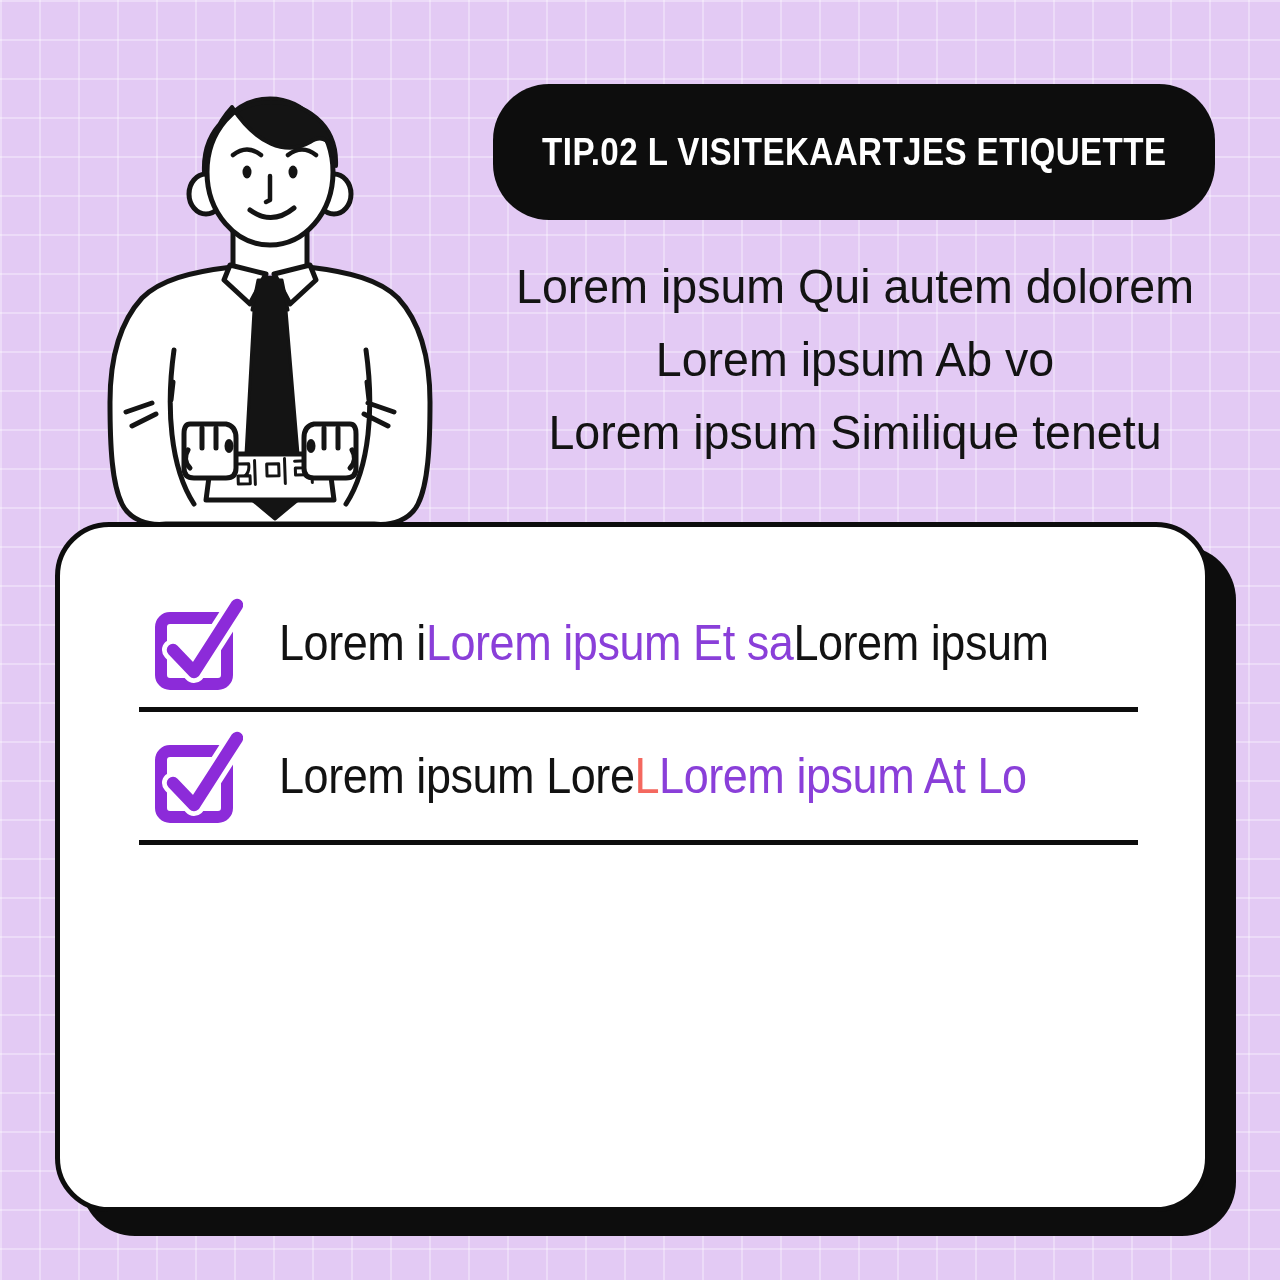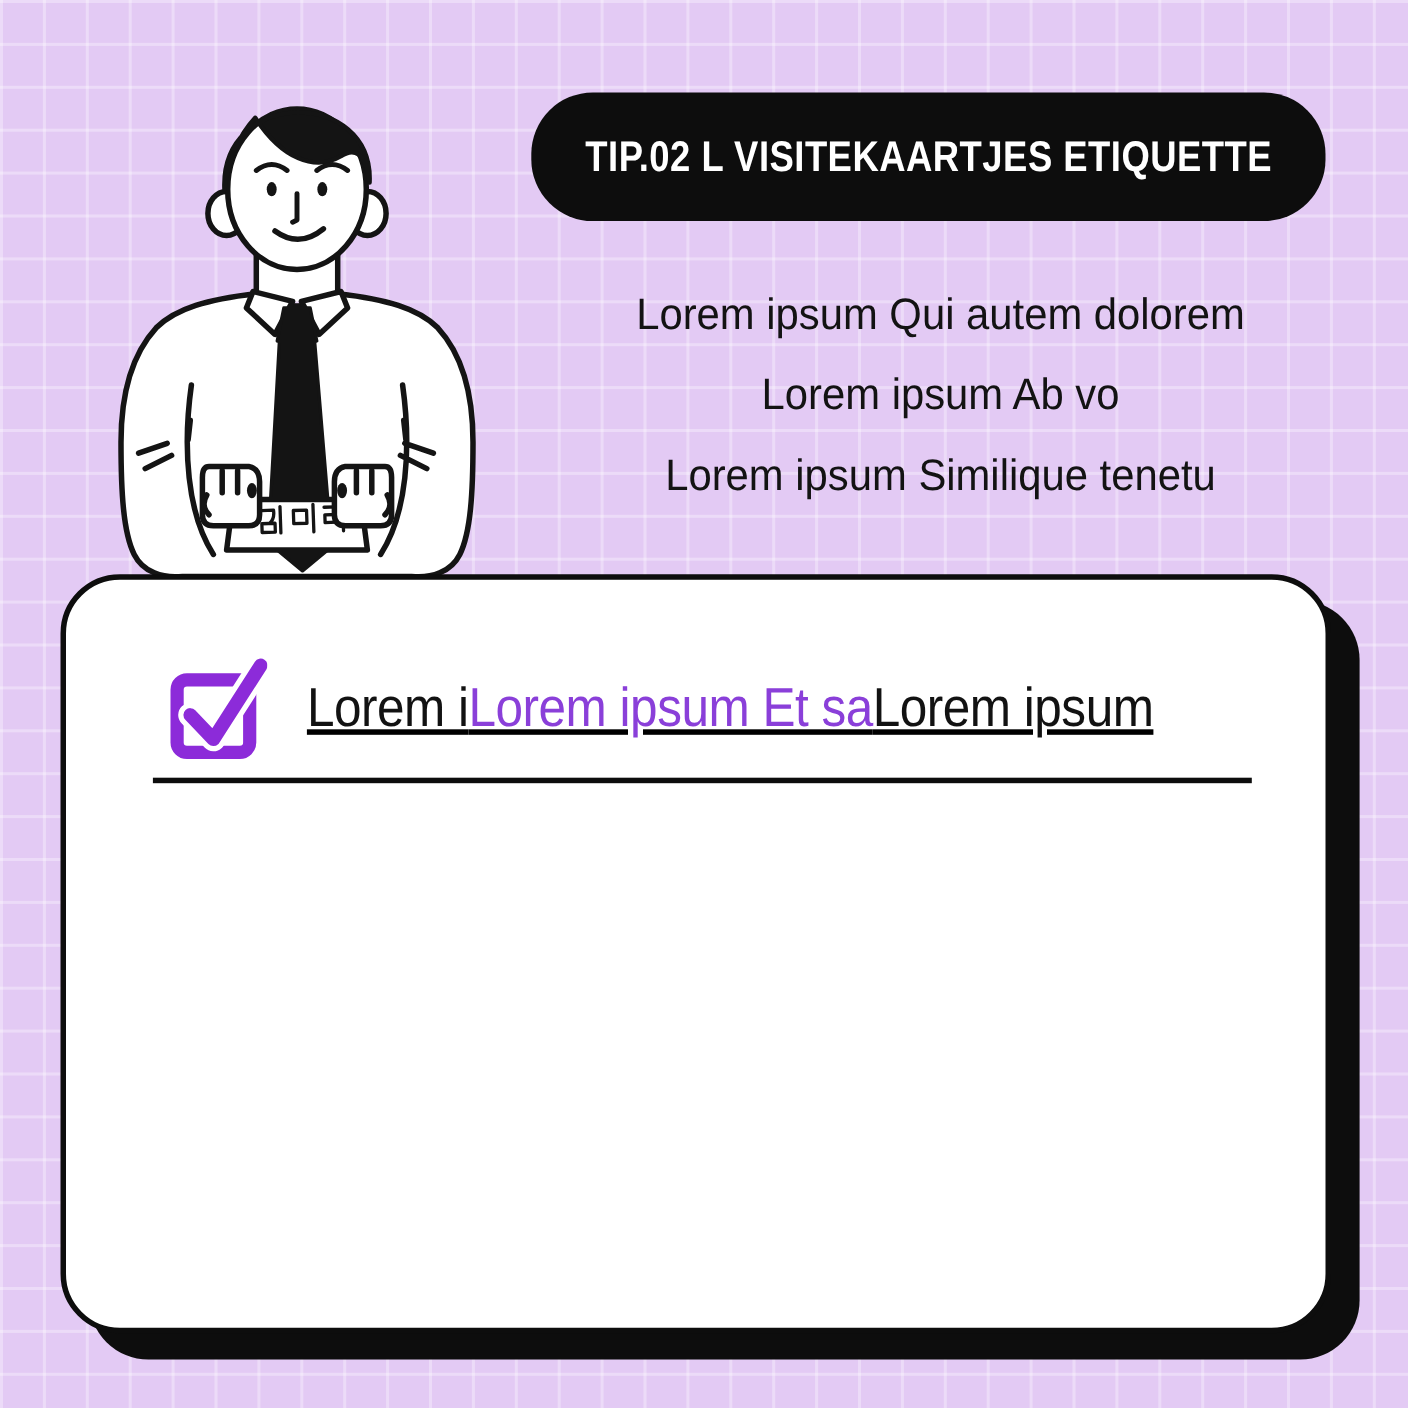--- a/index.html
+++ b/index.html
@@ -10,41 +10,41 @@
       linear-gradient(rgba(255,255,255,.33) 2.5px, transparent 2.5px),
       linear-gradient(90deg, rgba(255,255,255,.33) 2.5px, transparent 2.5px);
     background-size:39px 39px;
     font-family:"Liberation Sans", sans-serif;
   }
   .canvas{position:relative;width:1280px;height:1280px;}
 
   .man{position:absolute;left:70px;top:52px;width:380px;height:475px;}
 
   .badge{
-    position:absolute;left:483px;top:84px;width:722px;height:117px;
+    position:absolute;left:493px;top:84px;width:722px;height:136px;
     background:#0d0d0d;border-radius:56px;
     display:flex;align-items:center;justify-content:center;
   }
   .badge-label{
     color:#ffffff;font-weight:bold;font-size:39px;letter-spacing:.5px;
     transform:scaleX(.85);white-space:nowrap;
   }
 
   .intro{
     position:absolute;left:475px;top:250px;width:760px;
-    text-align:center;font-size:40px;line-height:73px;color:#131313;
+    text-align:center;font-size:49px;line-height:73px;color:#131313;
   }
   .intro-line{transform:scaleX(.95);transform-origin:center;white-space:nowrap;}
 
   .card{
     position:absolute;left:55px;top:522px;width:1145px;height:680px;
     background:#ffffff;border:5px solid #0d0d0d;border-radius:54px;
     box-shadow:26px 24px 0 0 #0d0d0d;
   }
-  .rows{margin:52px 0 0 79px;width:999px;text-decoration:underline;}
+  .rows{margin:52px 0 0 79px;width:999px;}
   .row{
     height:133px;border-bottom:5px solid #0d0d0d;box-sizing:border-box;
     display:flex;align-items:center;gap:36px;padding-left:12px;
   }
   .check-icon{flex:0 0 auto;}
   .rowtext{
     font-size:50px;color:#121212;white-space:nowrap;letter-spacing:-.5px;
     transform:scaleX(.9);transform-origin:left center;
   }
   .seg-black{color:#121212}
@@ -129,19 +129,29 @@
         <svg class="check-icon" width="92" height="97" viewBox="0 0 92 97">
           <rect x="10" y="23" width="66" height="66" rx="9" fill="none" stroke="#8c2bd9" stroke-width="12"></rect>
           <polyline points="22,55 43,77 86,10" fill="none" stroke="#ffffff" stroke-width="22" stroke-linecap="round" stroke-linejoin="round"></polyline>
           <polyline points="22,55 43,77 86,10" fill="none" stroke="#8c2bd9" stroke-width="12.5" stroke-linecap="round" stroke-linejoin="round"></polyline>
         </svg>
         <div class="rowtext">
           <span class="seg-black">Lorem i</span><span class="seg-purple">Lorem ipsum Et sa</span><span class="seg-black">Lorem ipsum</span>
         </div>
       </div>
 
+      <div class="row">
+        <svg class="check-icon" width="92" height="97" viewBox="0 0 92 97">
+          <rect x="10" y="23" width="66" height="66" rx="9" fill="none" stroke="#8c2bd9" stroke-width="12"></rect>
+          <polyline points="22,55 43,77 86,10" fill="none" stroke="#ffffff" stroke-width="22" stroke-linecap="round" stroke-linejoin="round"></polyline>
+          <polyline points="22,55 43,77 86,10" fill="none" stroke="#8c2bd9" stroke-width="12.5" stroke-linecap="round" stroke-linejoin="round"></polyline>
+        </svg>
+        <div class="rowtext">
+          <span class="seg-black">Lorem ipsum Lore</span><span class="seg-red">L</span><span class="seg-purple">Lorem ipsum At Lo</span>
+        </div>
+      </div>
 
 
 
     </div>
   </div>
 
 </div>
 
 </body></html>

